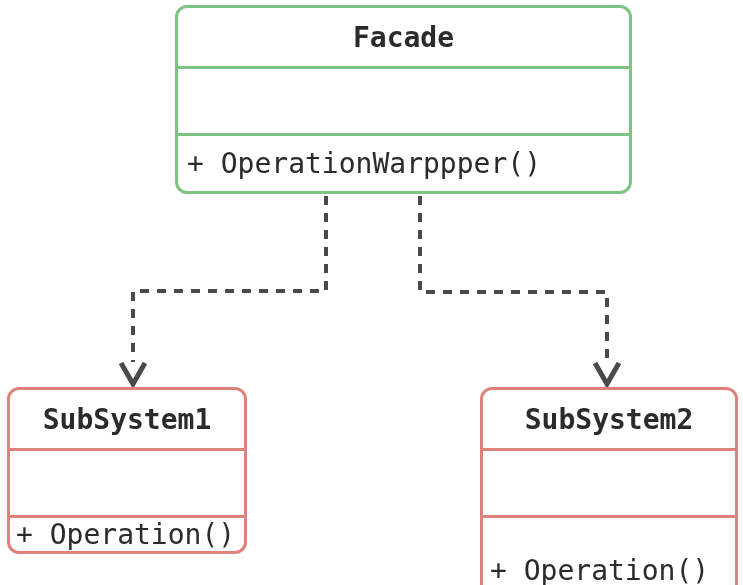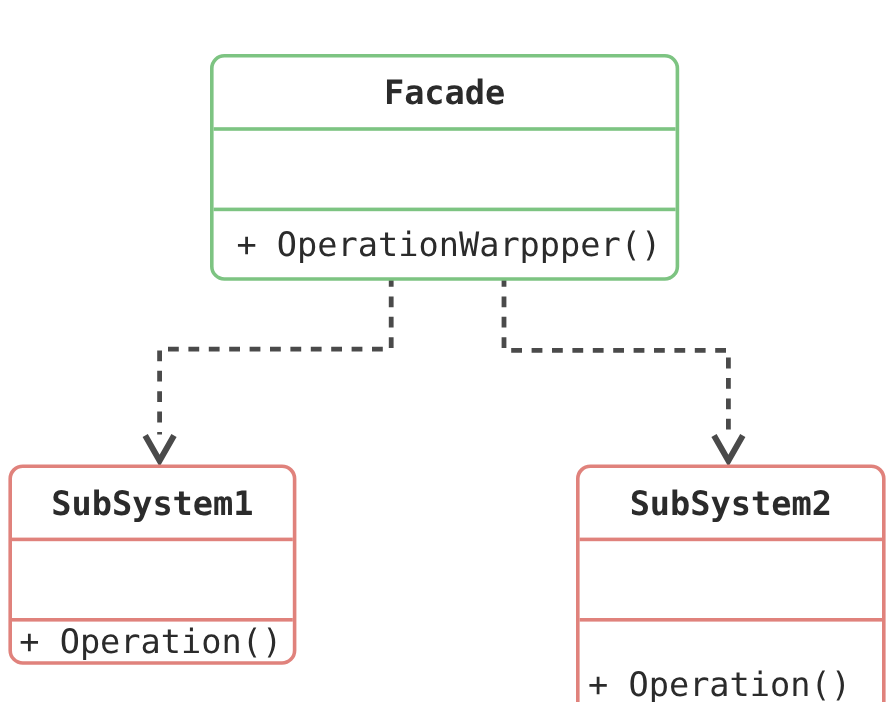--- a/index.html
+++ b/index.html
@@ -57,22 +57,22 @@
     border-bottom: 3px solid var(--border, #888);
   }
   .uml-class .methods {
     flex: 1;
     display: flex;
     align-items: center;
     font-size: 28px;
     padding-left: 7px;
     white-space: nowrap;
   }
-  .node-facade   { left: 175px; top: 5px;   width: 391px; height: 189px; margin-top: 40px; }
-  .node-facade .methods { padding-left: 19px; }
+  .node-facade   { left: 175px; top: 5px;   width: 457px; height: 189px; }
+  .node-facade .methods { padding-left: 9px; }
   .node-subsystem1 { left: 7px;   top: 387px; width: 240px; height: 167px; }
   .node-subsystem1 .methods { padding-left: 6px; }
   .node-subsystem2 { left: 480px; top: 387px; width: 258px; height: 238px; }
   .node-subsystem2 .methods { padding-left: 7px; }
 </style>
 </head>
 <body>
 
 <div class="canvas" style="--connector: #4a4a4a; --text: #2b2b2b; --bg: #ffffff;">
 

